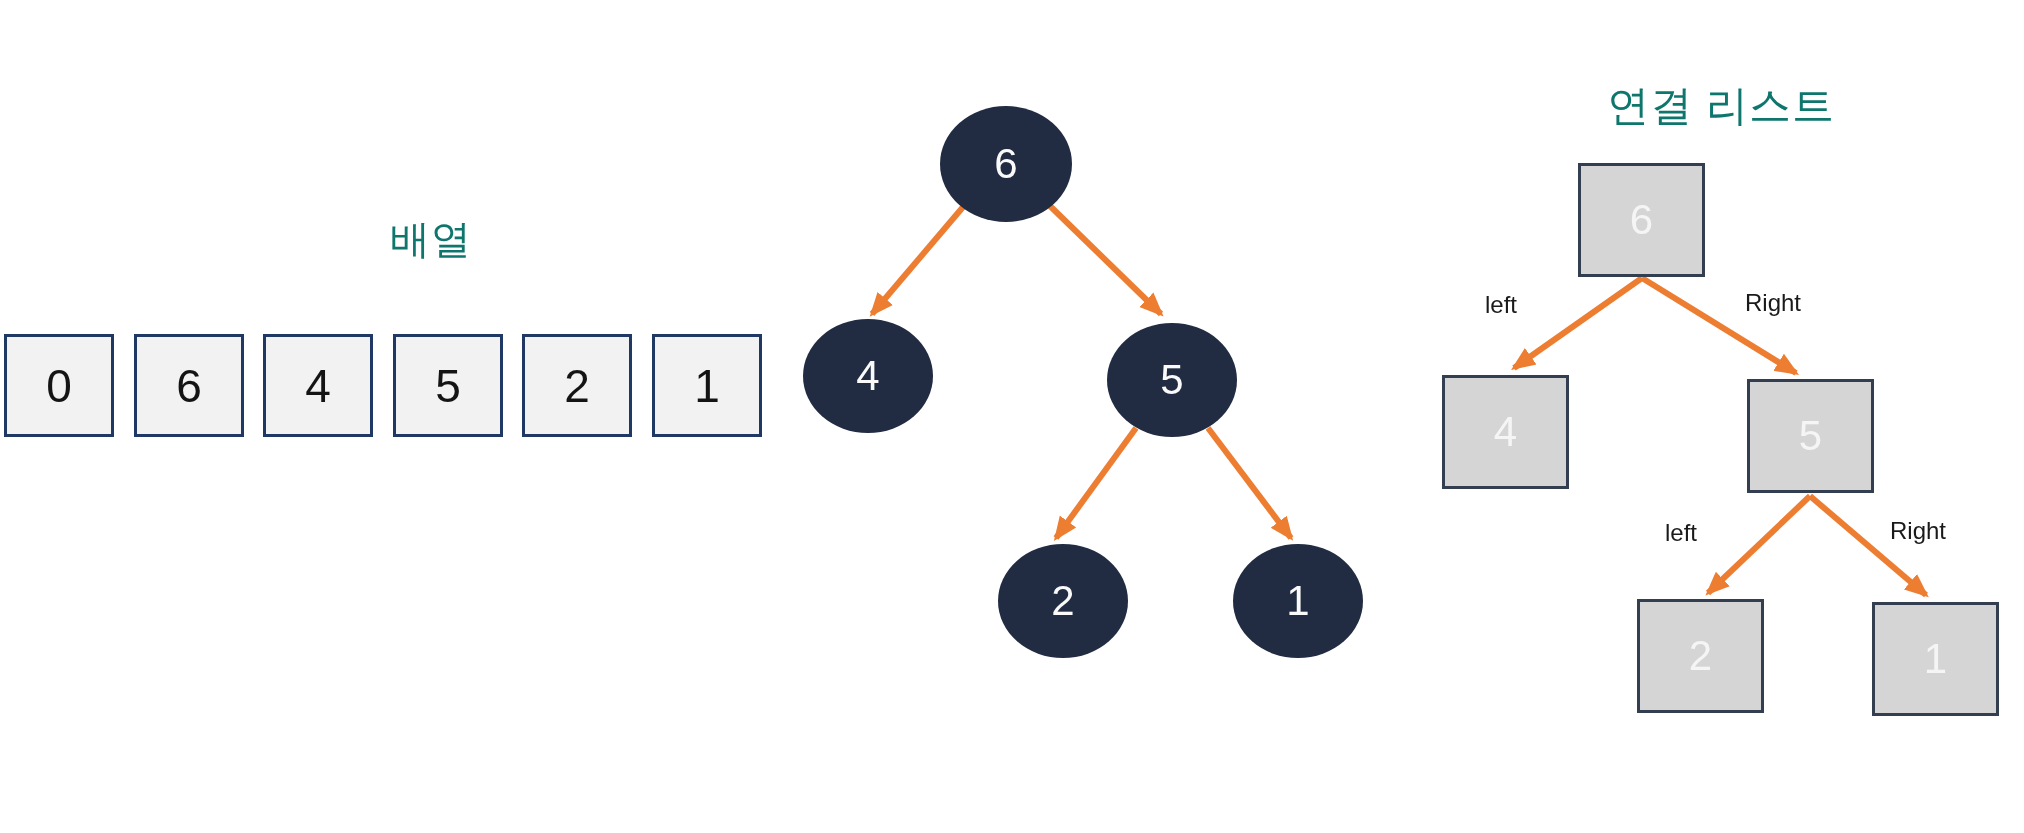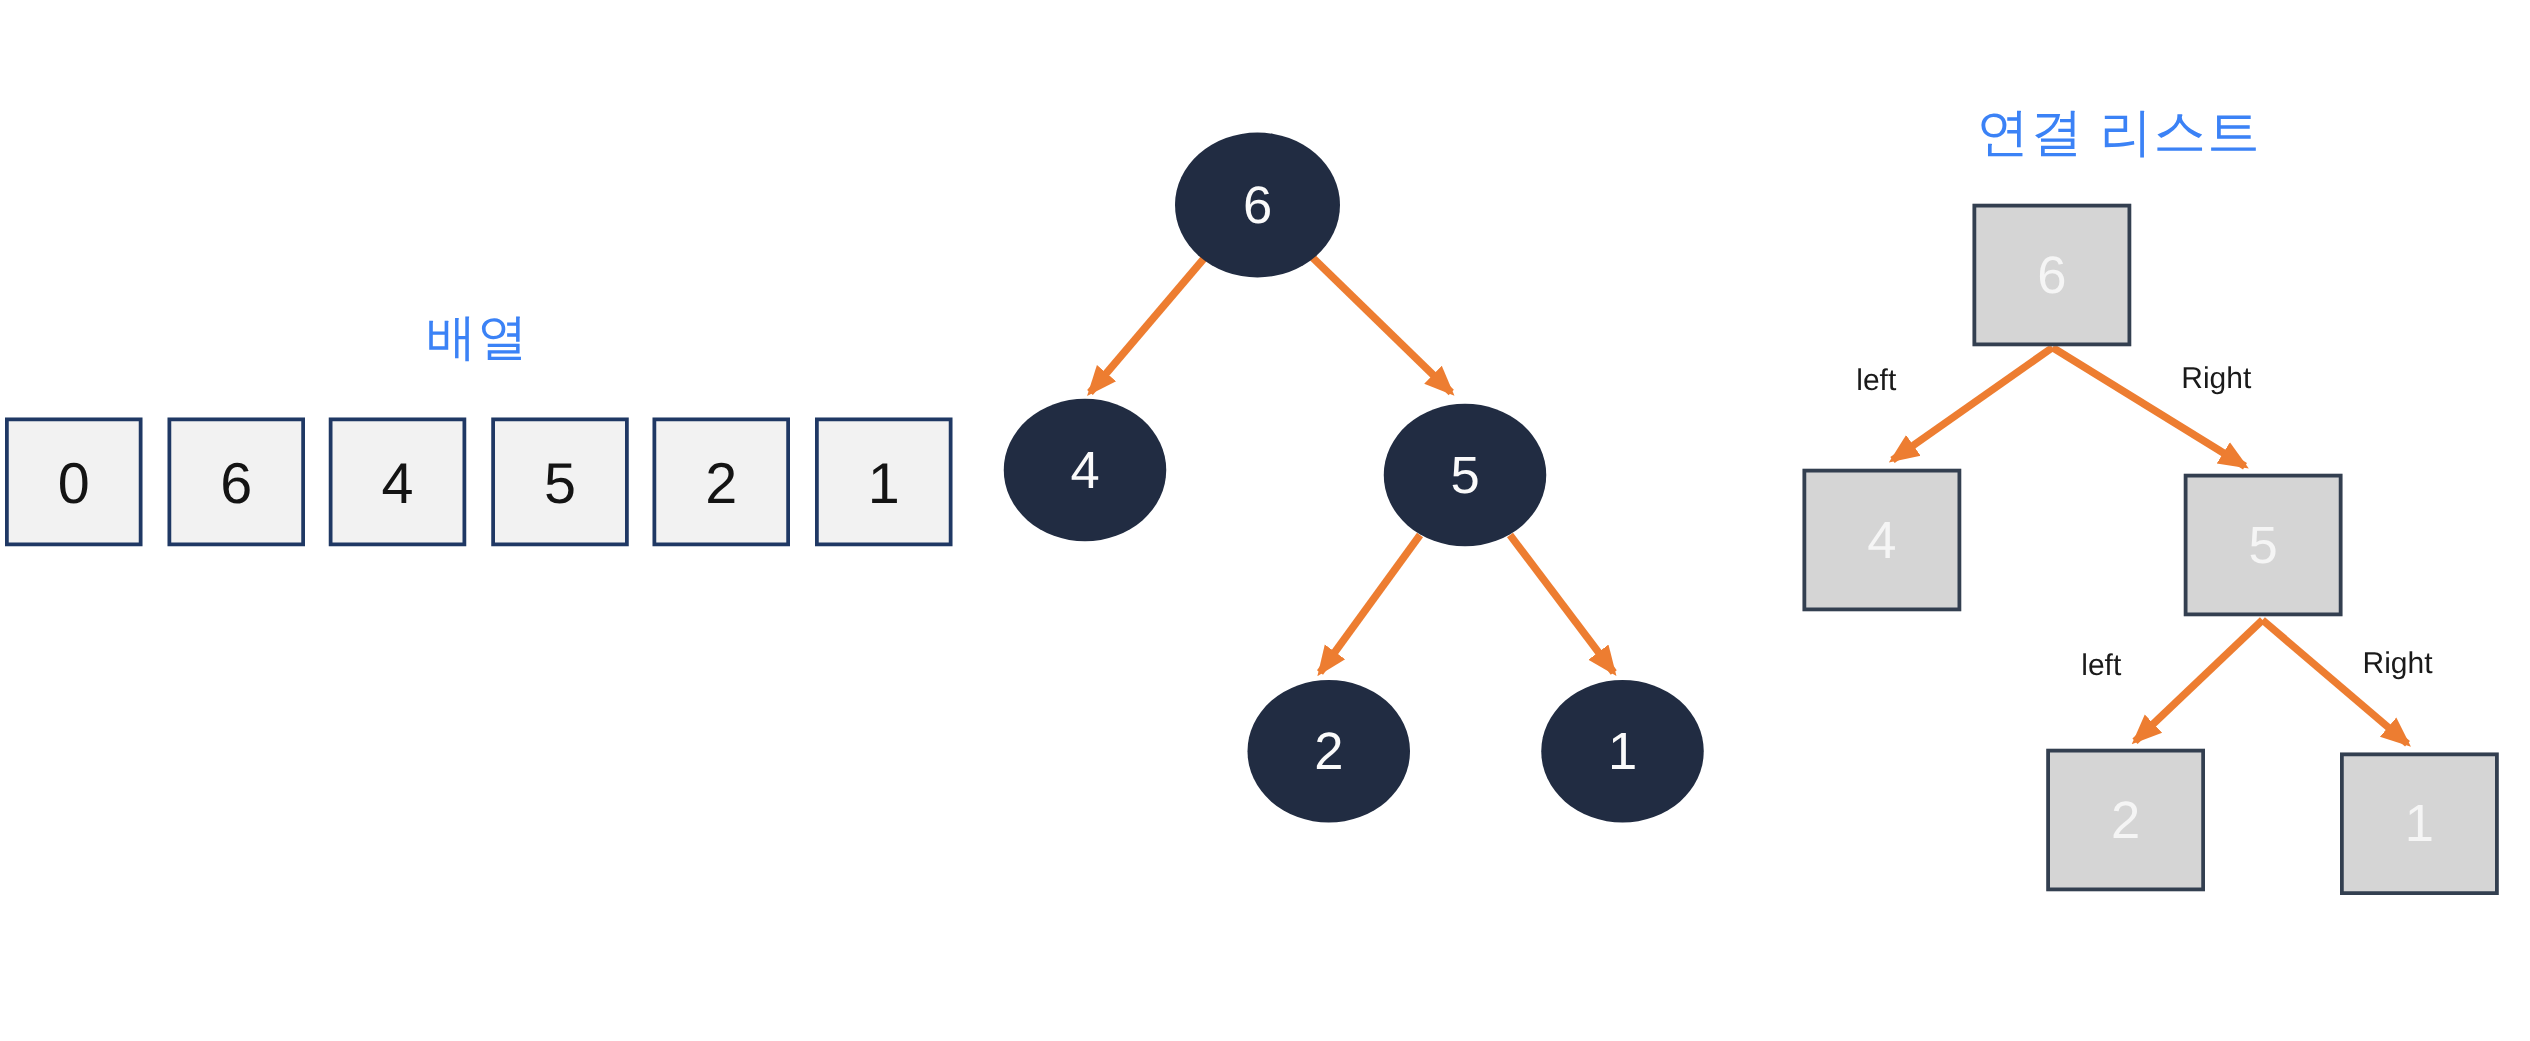--- a/index.html
+++ b/index.html
@@ -1,21 +1,21 @@
 <!DOCTYPE html>
 <html style="--node-fill: #212C42; --node-text: #FAFAFA; --arrow-orange: #ED7D31; --array-box-fill: #F2F2F2; --array-box-border: #1F3864; --list-box-fill: #D5D5D5; --list-box-border: #333F50; --list-box-text: #F5F5F5;"><head>
 <meta charset="utf-8">
 <style>
   html,body { margin:0; padding:0; background:#ffffff; }
   .canvas {
     position:relative; width:2024px; height:833px; background:#ffffff;
     font-family:"Liberation Sans", sans-serif; overflow:hidden;
   }
   .section-title {
-    position:absolute; color:#3b82f6; text-align:center; line-height:1.15;
+    position:absolute; color:#0f766e; text-align:right; line-height:1.15;
     font-size:40px; letter-spacing:1px;
   }
   .array-cell {
     position:absolute; width:104px; height:97px;
     background:var(--array-box-fill); border:3px solid var(--array-box-border);
     display:flex; align-items:center; justify-content:center;
     font-size:46px; color:#141414;
   }
   .tree-node {
     position:absolute; border-radius:50%;
@@ -40,21 +40,21 @@
     stroke:var(--arrow-orange); stroke-width:6; fill:none;
     marker-end:url(#arrowhead);
   }
   .arrowhead-shape { fill:var(--arrow-orange); }
 </style>
 </head>
 <body>
 
 <div class="canvas">
 
-  <div class="section-title" style="left:292px; top:247px; width:180px;">배열</div>
+  <div class="section-title" style="left:292px; top:216px; width:180px;">배열</div>
 
   <div class="array-cell" style="left:4px;   top:334px;">0</div>
   <div class="array-cell" style="left:134px; top:334px;">6</div>
   <div class="array-cell" style="left:263px; top:334px;">4</div>
   <div class="array-cell" style="left:393px; top:334px;">5</div>
   <div class="array-cell" style="left:522px; top:334px;">2</div>
   <div class="array-cell" style="left:652px; top:334px;">1</div>
 
   <svg class="arrow-layer">
     <defs>

